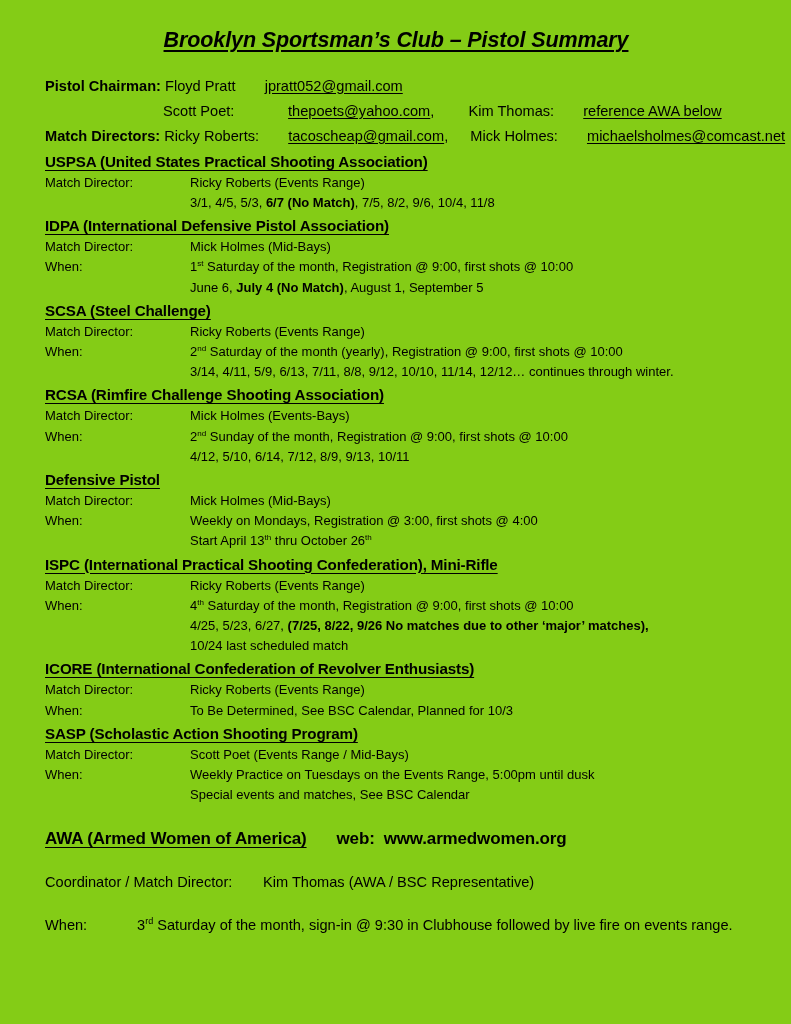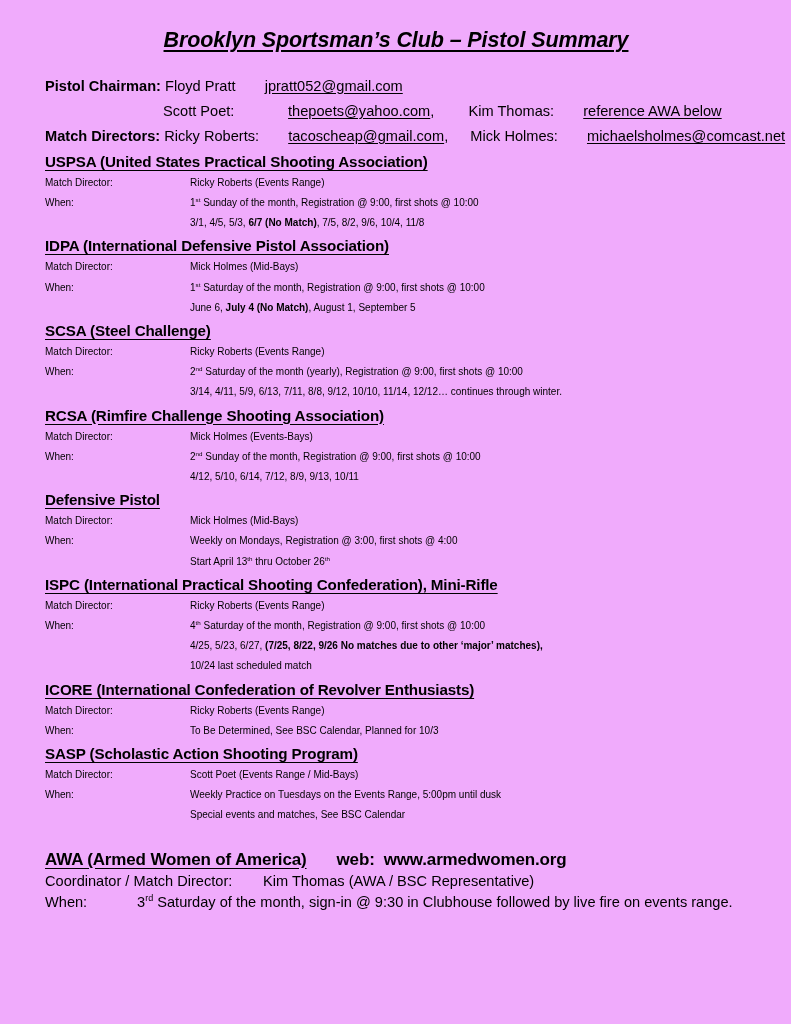--- a/index.html
+++ b/index.html
@@ -13,21 +13,21 @@
     font-family: "Liberation Sans", sans-serif;
     color: #000000;
     -webkit-font-smoothing: antialiased;
   }
   .page {
     position: relative;
     width: 791px;
     height: 1024px;
     box-sizing: border-box;
     padding: 22px 44px 0 45px;
-    background: #f0abfc;
+    background: #84cc16;
     overflow: hidden;
   }
 
   
   .doc-title {
     text-align: center;
     font-size: 21.5px;
     font-weight: bold;
     font-style: italic;
     text-decoration: underline;
@@ -61,21 +61,21 @@
   .sec-head {
     font-size: 15.2px;
     font-weight: bold;
     text-decoration: underline;
     text-underline-offset: 3px;
     line-height: 22px;
     letter-spacing: -0.15px;
     white-space: nowrap;
   }
   .row {
-    font-size: 10px;
+    font-size: 13px;
     line-height: 20.2px;
     white-space: nowrap;
     display: block;
   }
   .row .k {
     display: inline-block;
     width: 145px;
     vertical-align: top;
   }
   .row .v {
@@ -99,20 +99,21 @@
     white-space: nowrap;
     letter-spacing: -0.15px;
   }
   .awa-head .awa-u { text-decoration: underline; text-underline-offset: 3px; }
   .awa-head .awa-web { margin-left: 30px; }
   .awa-head .awa-web-gap { display: inline-block; width: 9px; }
   .awa-row {
     font-size: 14.6px;
     line-height: 21px;
     white-space: nowrap;
+    margin-top: 22px;
   }
   .awa-row .k1 { display: inline-block; width: 92px; }
   .awa-row .k2 { display: inline-block; width: 218px; }
   .awa-row .k3 { display: inline-block; width: 99px; }
   .awa-row .gap { display: inline-block; width: 30px; }
 </style>
 </head>
 <body>
 
 <div class="page">
@@ -142,23 +143,20 @@
       <span>Mick Holmes:</span>
       <span class="u">michaelsholmes@comcast.net</span>
     </div>
   </div>
 
   <div class="section">
     <div class="sec-head">USPSA (United States Practical Shooting Association)</div>
     <div class="row">
       <span class="k">Match Director:</span><span class="v">Ricky Roberts (Events Range)</span>
     </div>
-    <div class="row">
-      <span class="k">When:</span><span class="v"><span>1</span><sup>st</sup><span> Sunday of the month, Registration @ 9:00, first shots @ 10:00</span></span>
-    </div>
     <div class="row cont">
       <span class="k"></span><span class="v"><span>3/1, 4/5, 5/3, </span><span class="b">6/7 (No Match)</span><span>, 7/5, 8/2, 9/6, 10/4, 11/8</span></span>
     </div>
   </div>
 
   <div class="section">
     <div class="sec-head">IDPA (International Defensive Pistol Association)</div>
     <div class="row">
       <span class="k">Match Director:</span><span class="v">Mick Holmes (Mid-Bays)</span>
     </div>

